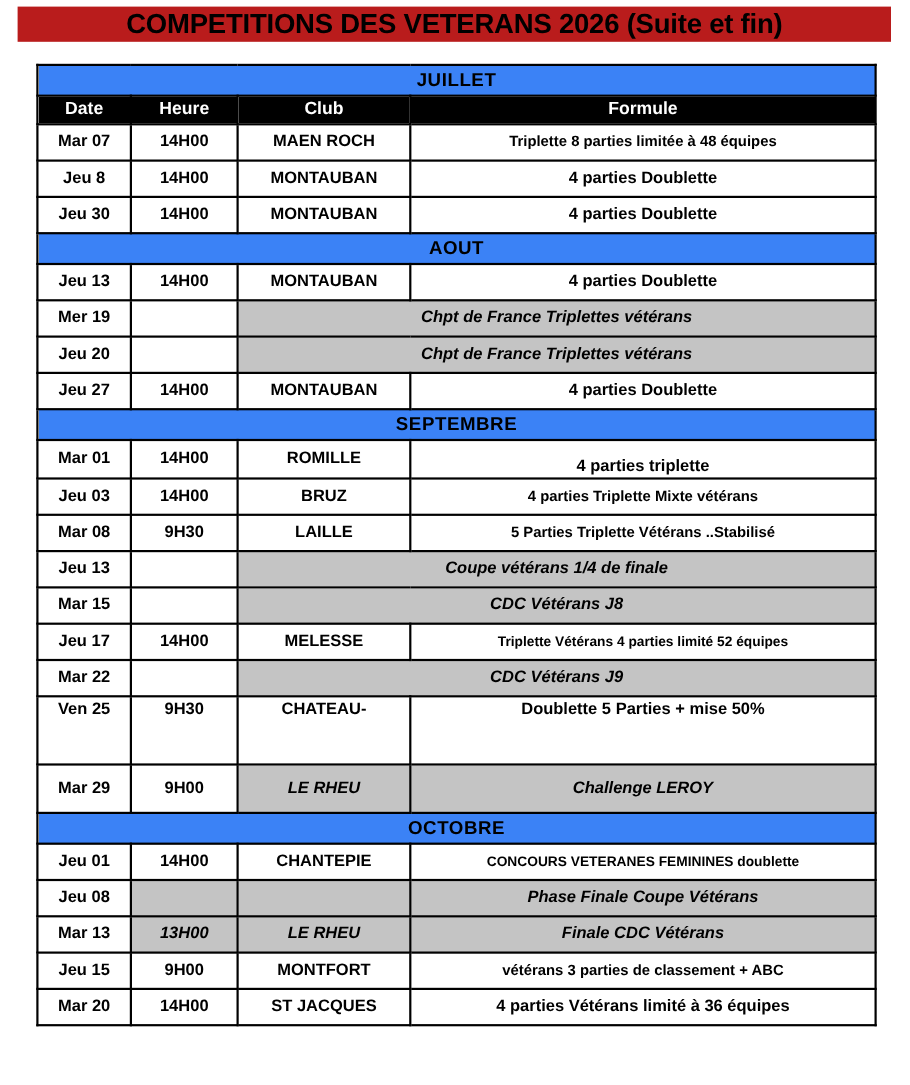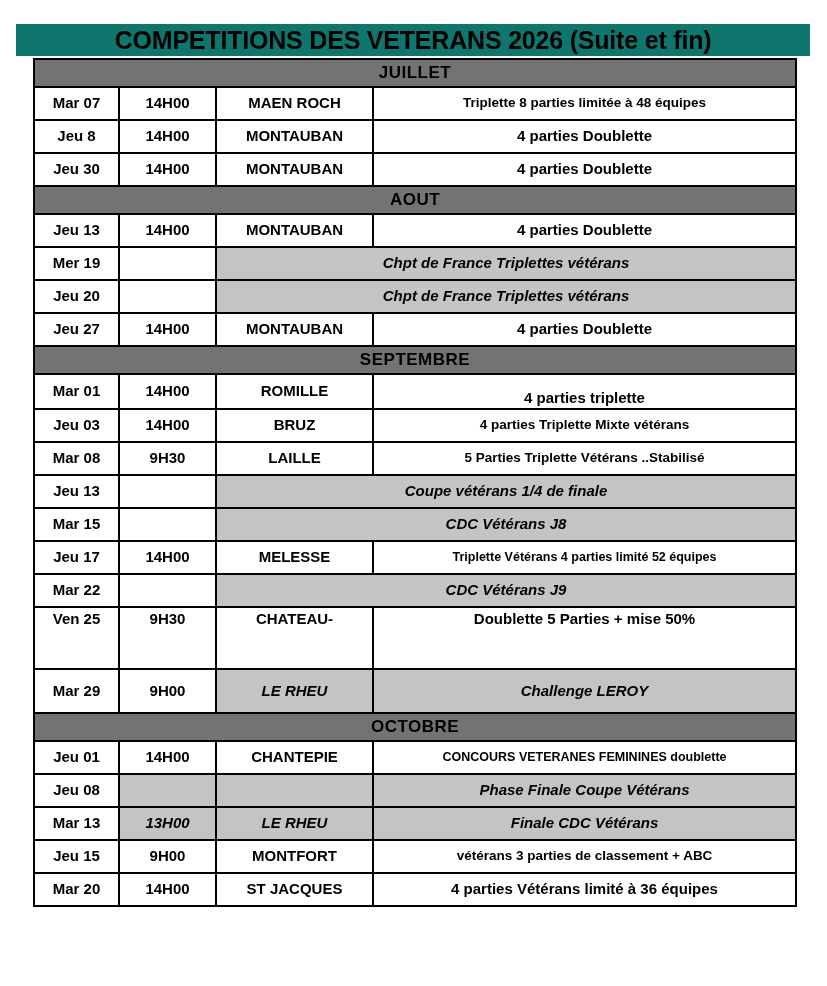--- a/index.html
+++ b/index.html
@@ -20,25 +20,24 @@
     height: 986px;
   }
 
   
   .title-banner {
     position: absolute;
     left: 16px;
     top: 6px;
     width: 794px;
     height: 32px;
-    background: #0f766e;
+    background: #b91c1c;
     display: flex;
     align-items: center;
     justify-content: center;
-    margin-top: 18px;
   }
   .title-text {
     font-size: 25px;
     font-weight: bold;
     color: #000000;
     letter-spacing: -0.2px;
     white-space: nowrap;
   }
 
   
@@ -63,21 +62,21 @@
     color: #000000;
     text-align: center;
     vertical-align: middle;
     background: #ffffff;
     line-height: 1.1;
     overflow: hidden;
   }
 
   
   tr.month-row td {
-    background: #737373;
+    background: #3b82f6;
     color: #000000;
     font-size: 17px;
     height: 26px;
     letter-spacing: 0.5px;
   }
 
   
   tr.colhead-row td {
     background: #000000;
     color: #ffffff;
@@ -115,20 +114,26 @@
       <col class="c-date">
         <col class="c-heure">
         <col class="c-club">
         <col class="c-formule">
     </colgroup>
     <tbody>
 
       <tr class="month-row">
         <td colspan="4">JUILLET</td>
       </tr>
+      <tr class="colhead-row">
+        <td class="date">Date</td>
+        <td class="heure">Heure</td>
+        <td class="club">Club</td>
+        <td class="fml">Formule</td>
+      </tr>
 
       <tr class="data-row">
         <td class="date">Mar 07</td>
         <td class="heure">14H00</td>
         <td class="club">MAEN ROCH</td>
         <td class="fml-sm">Triplette 8 parties limitée à 48 équipes</td>
       </tr>
       <tr class="data-row">
         <td class="date">Jeu 8</td>
         <td class="heure">14H00</td>

